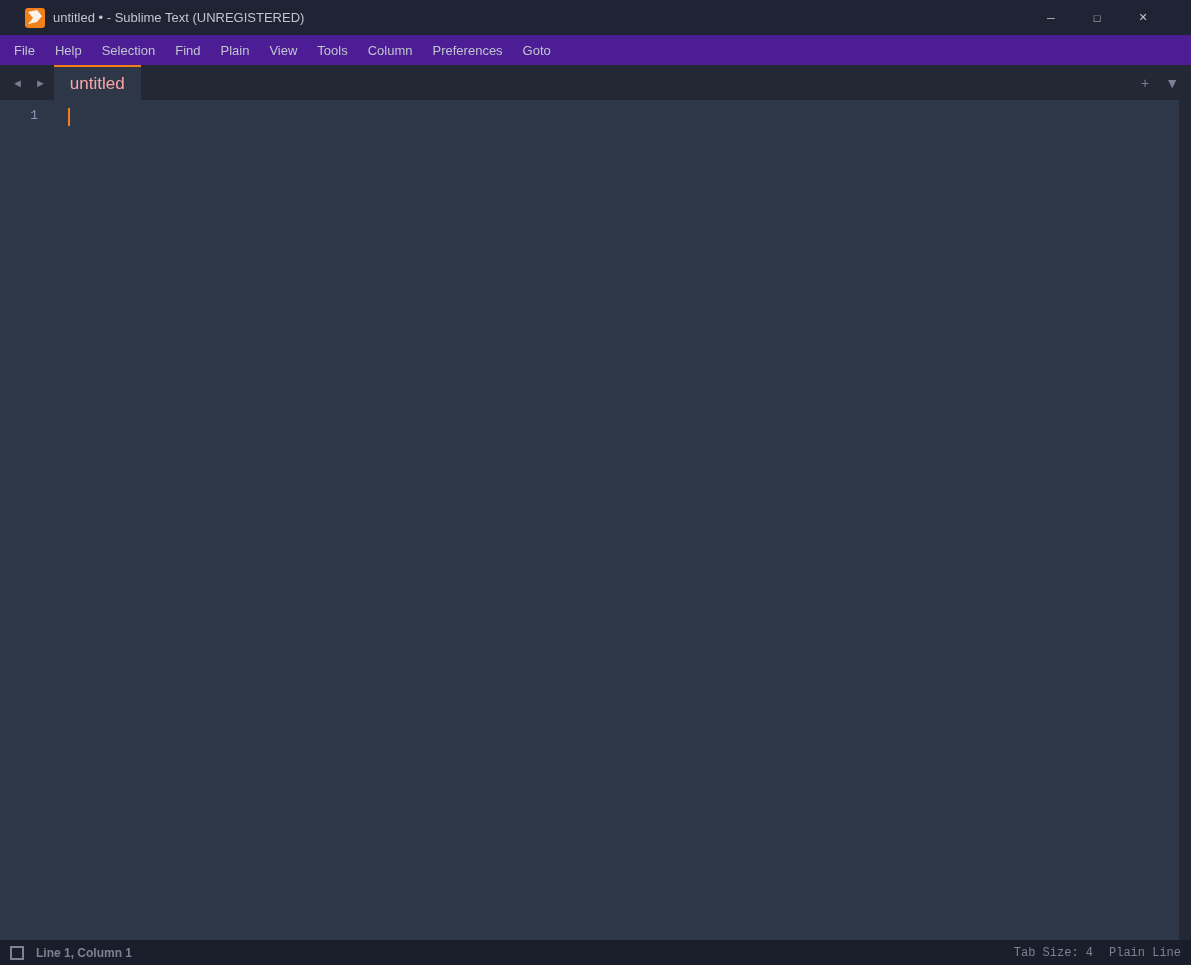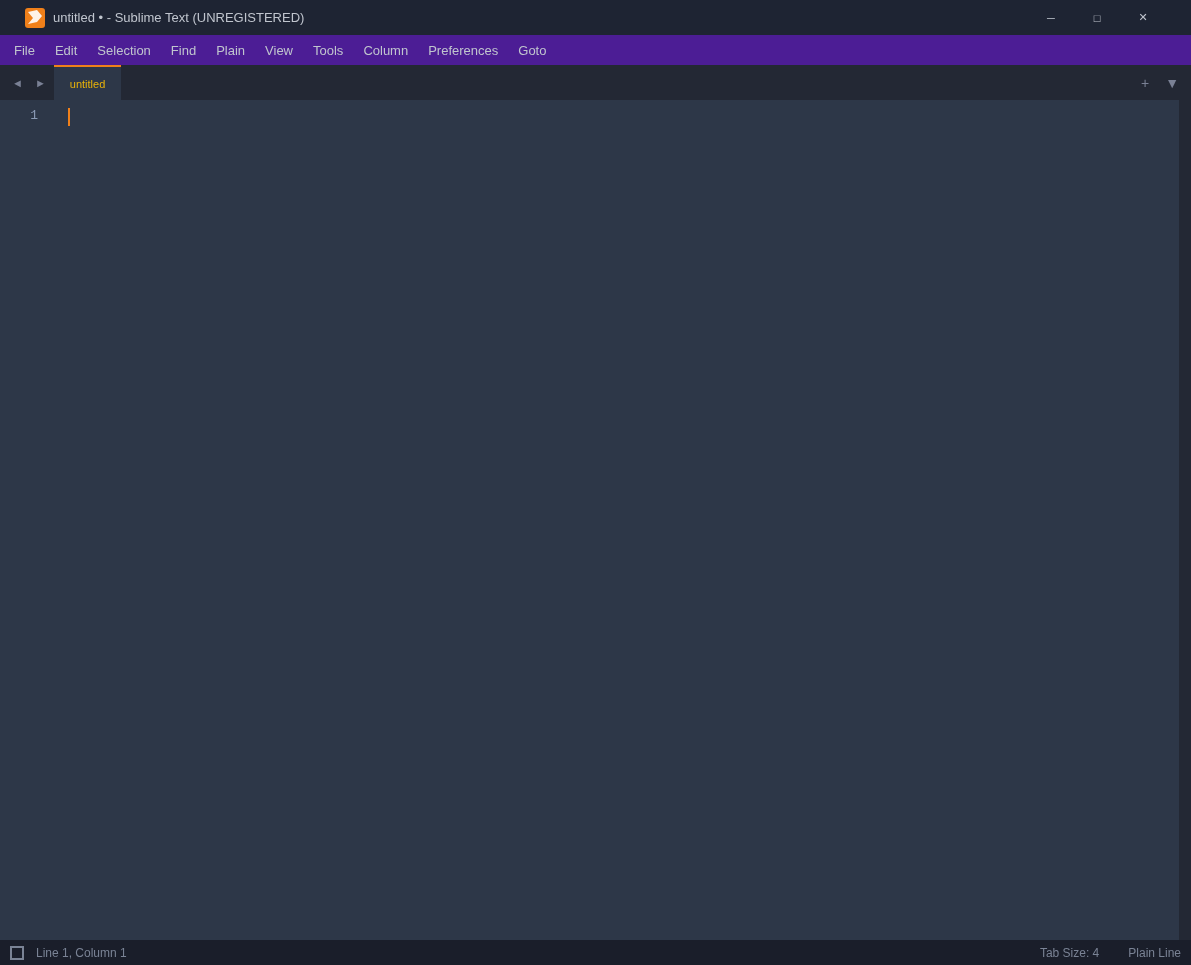--- a/index.html
+++ b/index.html
@@ -126,22 +126,22 @@
       padding: 2px 4px;
     }
 
     
     .tab {
       background: #2d3447;
       height: 35px;
       display: flex;
       align-items: center;
       padding: 0 16px;
-      color: #eab308;
-      font-size: 11px;
+      color: #fca5a5;
+      font-size: 17px;
       cursor: pointer;
       border-top: 2px solid transparent;
       position: relative;
     }
 
     .tab.active {
       background: #2d3748;
       border-top: 2px solid #f0801a;
     }
 
@@ -217,26 +217,28 @@
       align-items: center;
       justify-content: space-between;
       padding: 0 10px;
       flex-shrink: 0;
     }
 
     .status-bar-left {
       display: flex;
       align-items: center;
       gap: 12px;
+      font-weight: bold;
     }
 
     .status-bar-right {
       display: flex;
       align-items: flex-start;
-      gap: 29px;
+      gap: 16px;
+      font-family: Liberation Mono, monospace;
     }
 
     .status-text {
       color: #7a8395;
       font-size: 12px;
     }
 
     .status-icon-square {
       width: 14px;
       height: 14px;
@@ -264,21 +266,21 @@
   </div>
   <div class="window-controls">
     <button class="window-btn">─</button>
     <button class="window-btn">□</button>
     <button class="window-btn close">✕</button>
   </div>
 </div>
 
 <div class="menu-bar">
   <div class="menu-item">File</div>
-  <div class="menu-item">Edit</div>
+  <div class="menu-item">Help</div>
   <div class="menu-item">Selection</div>
   <div class="menu-item">Find</div>
   <div class="menu-item">Plain</div>
   <div class="menu-item">View</div>
   <div class="menu-item">Tools</div>
   <div class="menu-item">Column</div>
   <div class="menu-item">Preferences</div>
   <div class="menu-item">Goto</div>
 </div>
 

